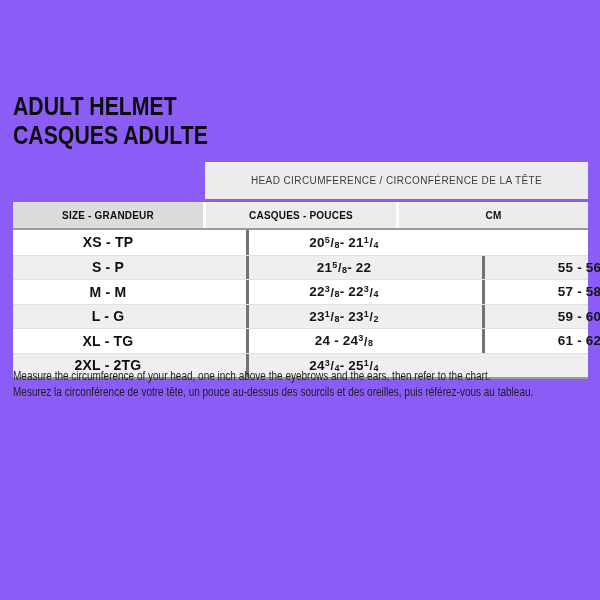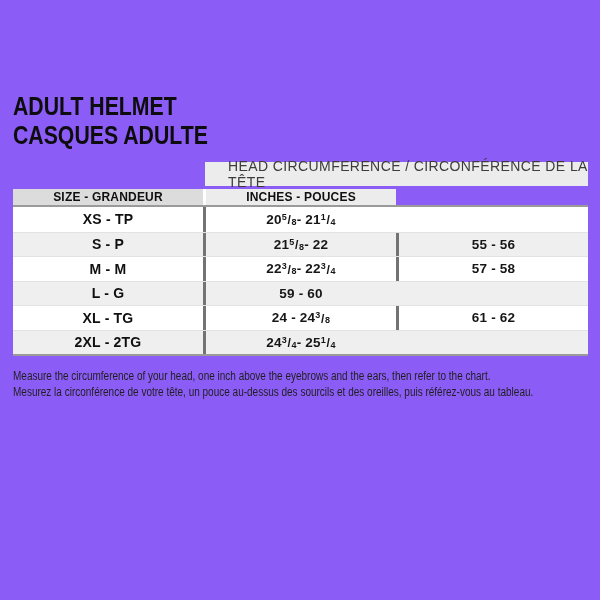--- a/index.html
+++ b/index.html
@@ -15,45 +15,44 @@
     position:absolute;left:13px;top:92px;margin:0;
     font-size:25px;line-height:29px;font-weight:bold;color:#0d0d0d;
     transform:scaleX(0.85);transform-origin:left top;
     white-space:nowrap;letter-spacing:0;
   }
   .page-title span{display:block;}
 
   
   .size-table{position:absolute;left:13px;top:162px;width:575px;}
   .span-header{
-    margin-left:192px;width:383px;height:24px;
+    margin-left:192px;width:383px;height:37px;
     background:var(--band_fill,#ececec);
-    font-size:14px;letter-spacing:.4px;color:#3c3c3c;
+    font-size:10px;letter-spacing:.4px;color:#3c3c3c;
     display:flex;align-items:center;justify-content:center;
     box-sizing:border-box;
-    padding-left:23px;
   }
   .header-row{
     margin-top:3px;
     display:grid;grid-template-columns:190px 193px 192px;
     border-bottom:2px solid var(--border,#9a9a9a);
   }
   .hcell{
-    height:16px;box-sizing:border-box;
+    height:26px;box-sizing:border-box;
     display:flex;align-items:center;justify-content:center;
-    font-size:12px;font-weight:bold;color:#0f0f0f;letter-spacing:.2px;
+    font-size:10px;font-weight:bold;color:#0f0f0f;letter-spacing:.2px;
     background:var(--band_fill,#ececec);
   }
   .hcell.size{background:var(--header_fill,#dcdcdc);}
   .hcell+.hcell{border-left:3px solid #ffffff;}
 
   .rows{border-bottom:2px solid var(--border,#9a9a9a);}
   .row{
     display:grid;grid-template-columns:190px 193px 192px;
-    height:24.5px;box-sizing:border-box;background:#ffffff;
+    height:24.5px;box-sizing:border-box;background:#ffffff;gap:43px;
   }
   .row:nth-child(even){background:var(--row_stripe,#efefef);}
   .row+.row{border-top:1px solid #e2e2e2;}
   .cell{
     display:flex;align-items:center;justify-content:center;
     box-sizing:border-box;font-size:13.5px;font-weight:bold;color:#161616;
     letter-spacing:.2px;
   }
   .cell+.cell{border-left:3px solid #737373;}
   .cell.size{font-size:14px;color:#0f0f0f;}
@@ -79,21 +78,22 @@
   <h1 class="page-title">
     <span>ADULT HELMET</span>
     <span>CASQUES ADULTE</span>
   </h1>
 
   <div class="size-table">
     <div class="span-header">HEAD CIRCUMFERENCE / CIRCONFÉRENCE DE LA TÊTE</div>
 
     <div class="header-row">
       <div class="hcell size">SIZE - GRANDEUR</div>
-      <div class="hcell">INCHES - POUCES</div>
+      <div class="hcell">CASQUES - POUCES</div>
+      <div class="hcell">CM</div>
     </div>
 
     <div class="rows" id="rows">
   <div class="row">
     <div class="cell size">XS - TP</div>
     <div class="cell inches">20 <span class="fr"><span class="fn">5</span><span class="fsl">/</span><span class="fd">8</span></span> - 21 <span class="fr"><span class="fn">1</span><span class="fsl">/</span><span class="fd">4</span></span></div>
   </div>
 
   <div class="row">
     <div class="cell size">S - P</div>
@@ -102,20 +102,21 @@
   </div>
 
   <div class="row">
     <div class="cell size">M - M</div>
     <div class="cell inches">22 <span class="fr"><span class="fn">3</span><span class="fsl">/</span><span class="fd">8</span></span> - 22 <span class="fr"><span class="fn">3</span><span class="fsl">/</span><span class="fd">4</span></span></div>
     <div class="cell cm">57 - 58</div>
   </div>
 
   <div class="row">
     <div class="cell size">L - G</div>
+    <div class="cell inches">23 <span class="fr"><span class="fn">1</span><span class="fsl">/</span><span class="fd">8</span></span> - 23 <span class="fr"><span class="fn">1</span><span class="fsl">/</span><span class="fd">2</span></span></div>
     <div class="cell cm">59 - 60</div>
   </div>
 
   <div class="row">
     <div class="cell size">XL - TG</div>
     <div class="cell inches">24 - 24 <span class="fr"><span class="fn">3</span><span class="fsl">/</span><span class="fd">8</span></span></div>
     <div class="cell cm">61 - 62</div>
   </div>
 
   <div class="row">

